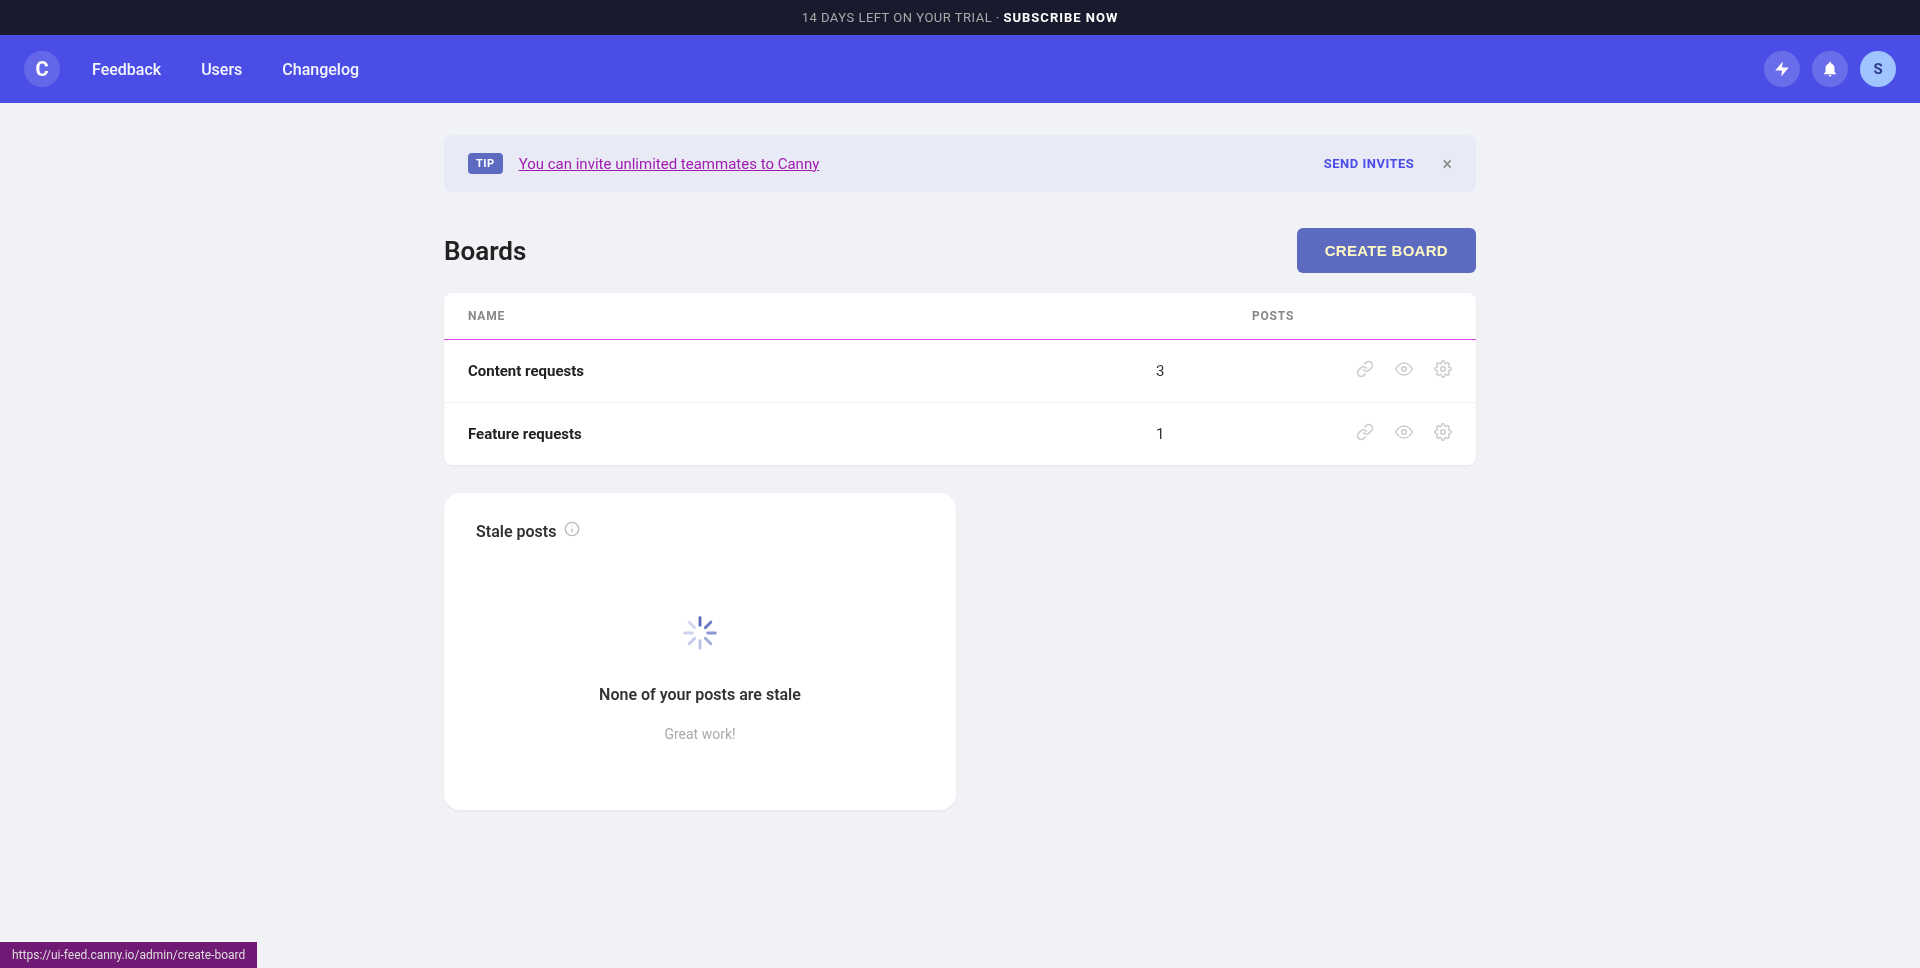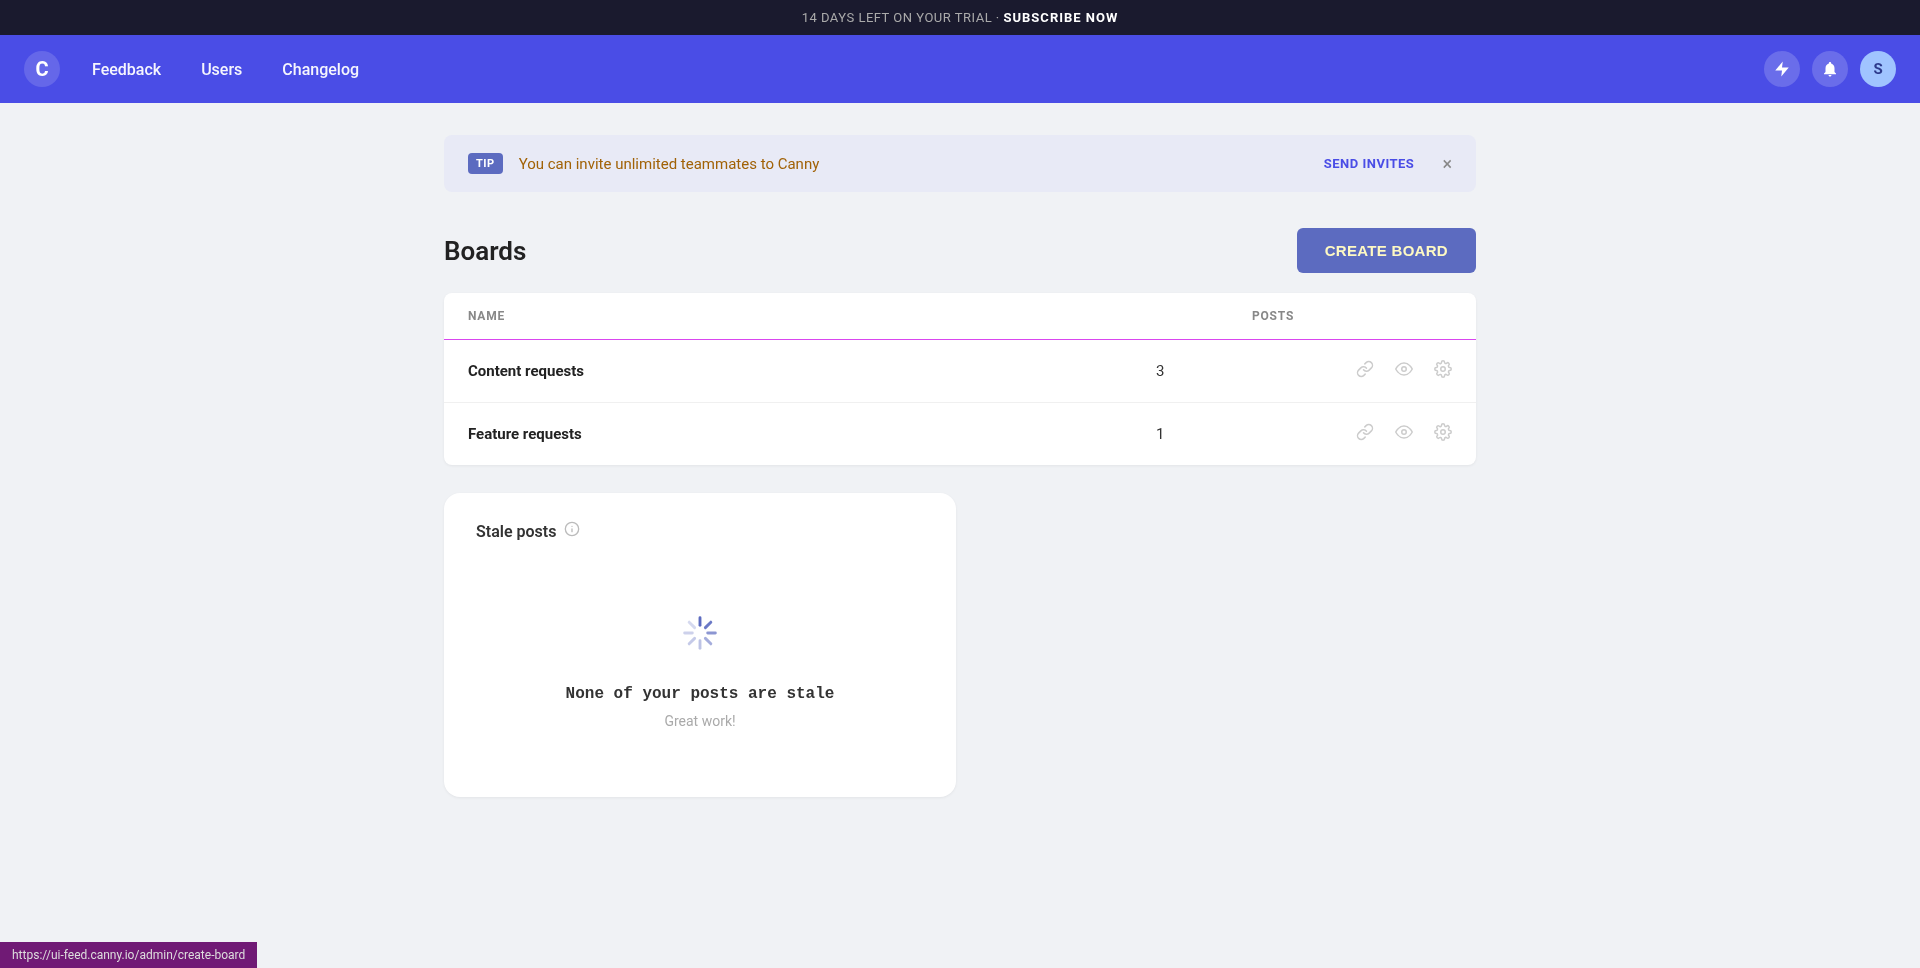--- a/index.html
+++ b/index.html
@@ -105,22 +105,23 @@
       color: white;
       font-size: 11px;
       font-weight: 700;
       padding: 4px 8px;
       border-radius: 4px;
       letter-spacing: 0.5px;
       white-space: nowrap;
     }
     .tip-text {
       flex: 1;
-      color: #a16207;
-      font-size: 15px;
+      color: #a21caf;
+      font-size: 15px;
+      text-decoration: underline;
     }
     .tip-send-invites {
       color: #4a4de6;
       font-size: 13px;
       font-weight: 700;
       cursor: pointer;
       letter-spacing: 0.5px;
       text-transform: uppercase;
       white-space: nowrap;
     }
@@ -238,22 +239,21 @@
       margin-bottom: 24px;
     }
     .spinner-svg {
       width: 48px;
       height: 48px;
     }
     .stale-empty-title {
       font-size: 16px;
       font-weight: 600;
       color: #333;
-      margin-bottom: 10px;
-      font-family: Liberation Mono, monospace;
+      margin-bottom: 22px;
     }
     .stale-empty-subtitle {
       font-size: 14px;
       color: #aaa;
     }
 
     
     .status-bar {
       position: fixed;
       bottom: 0;

